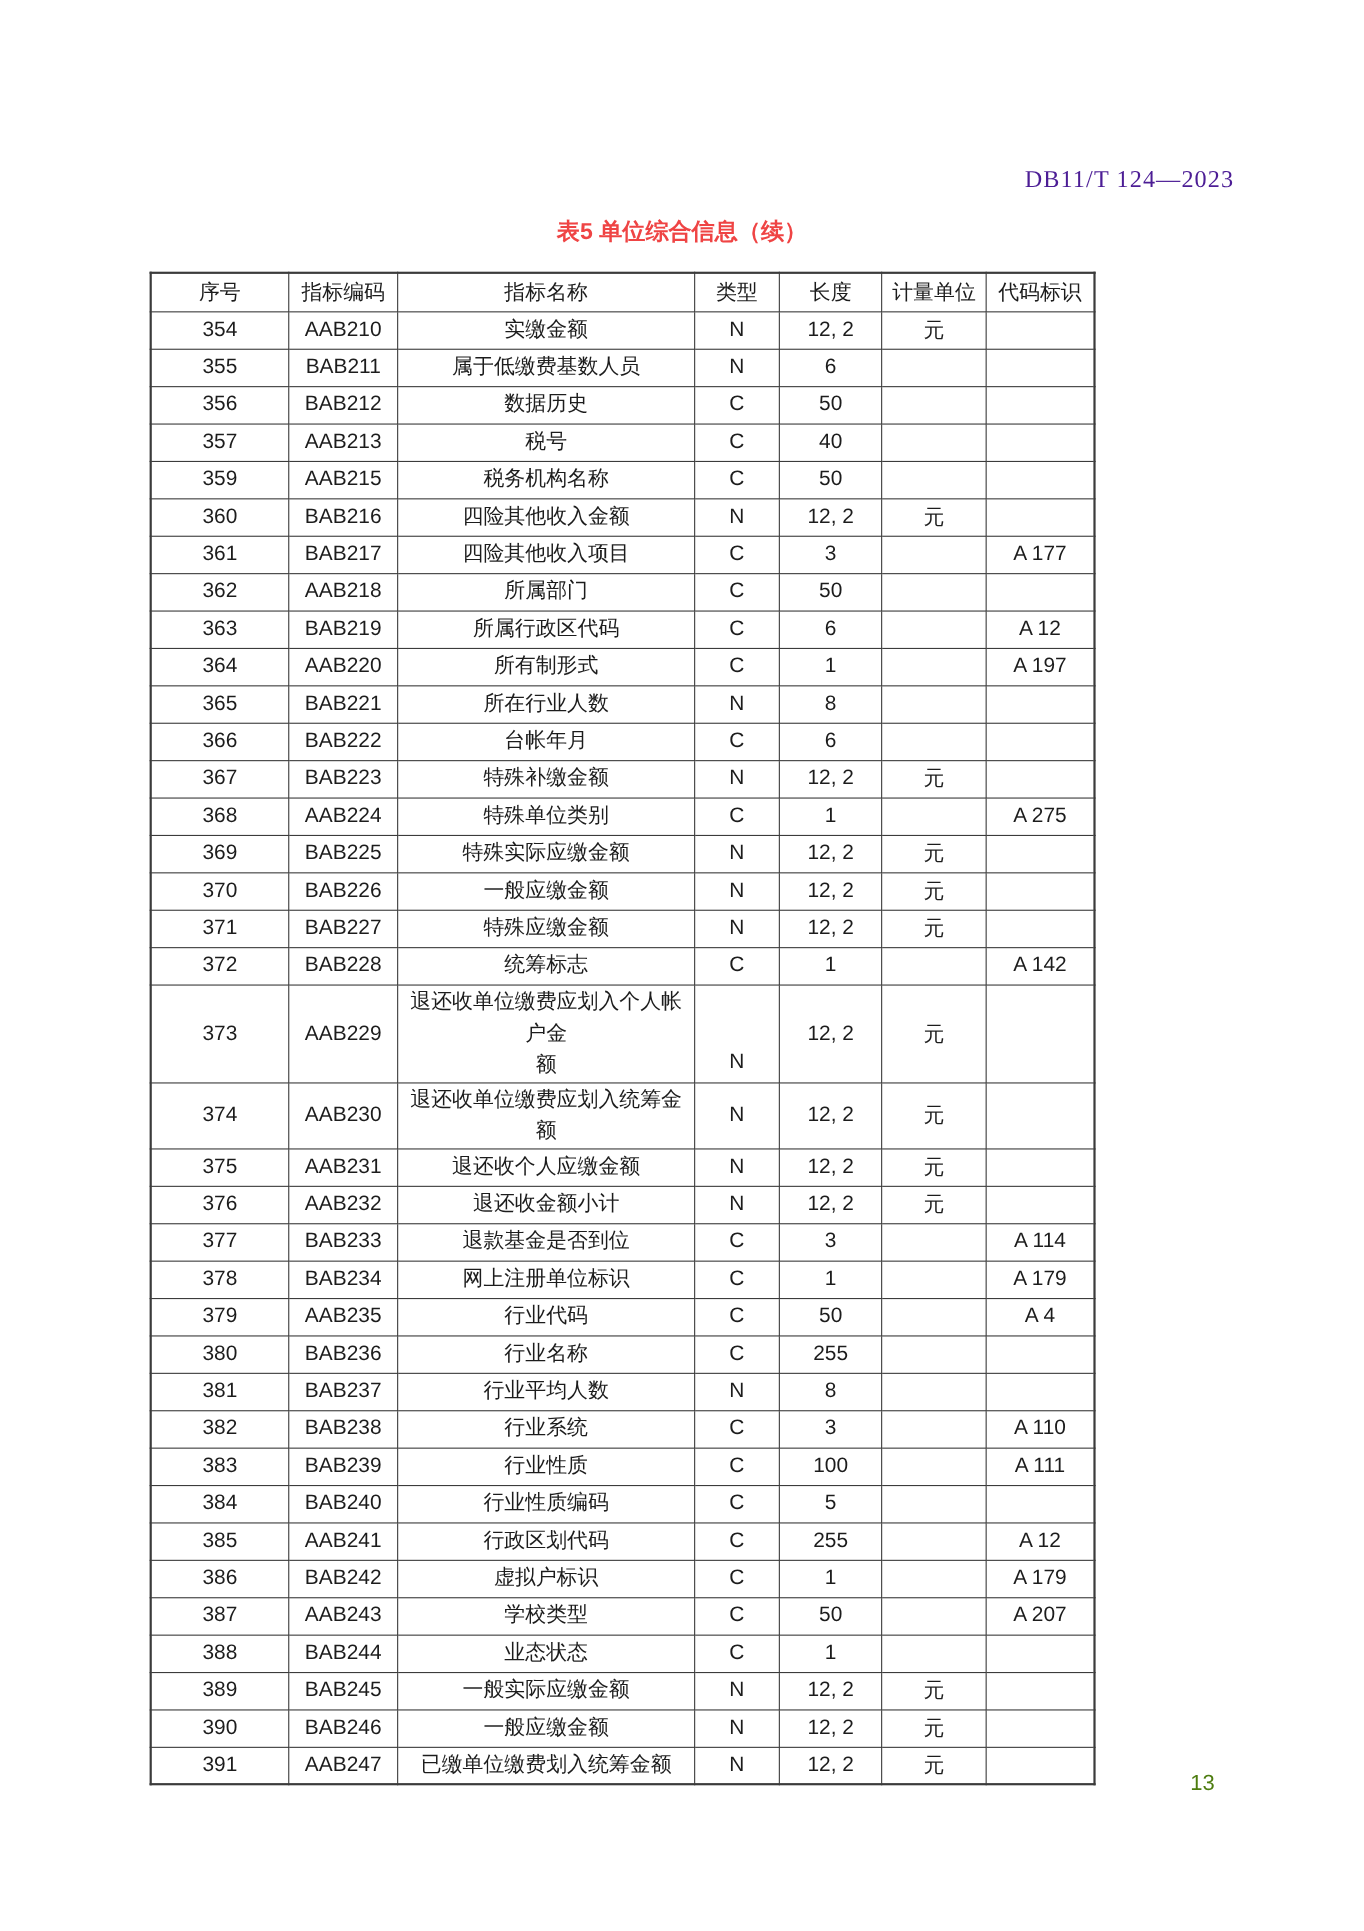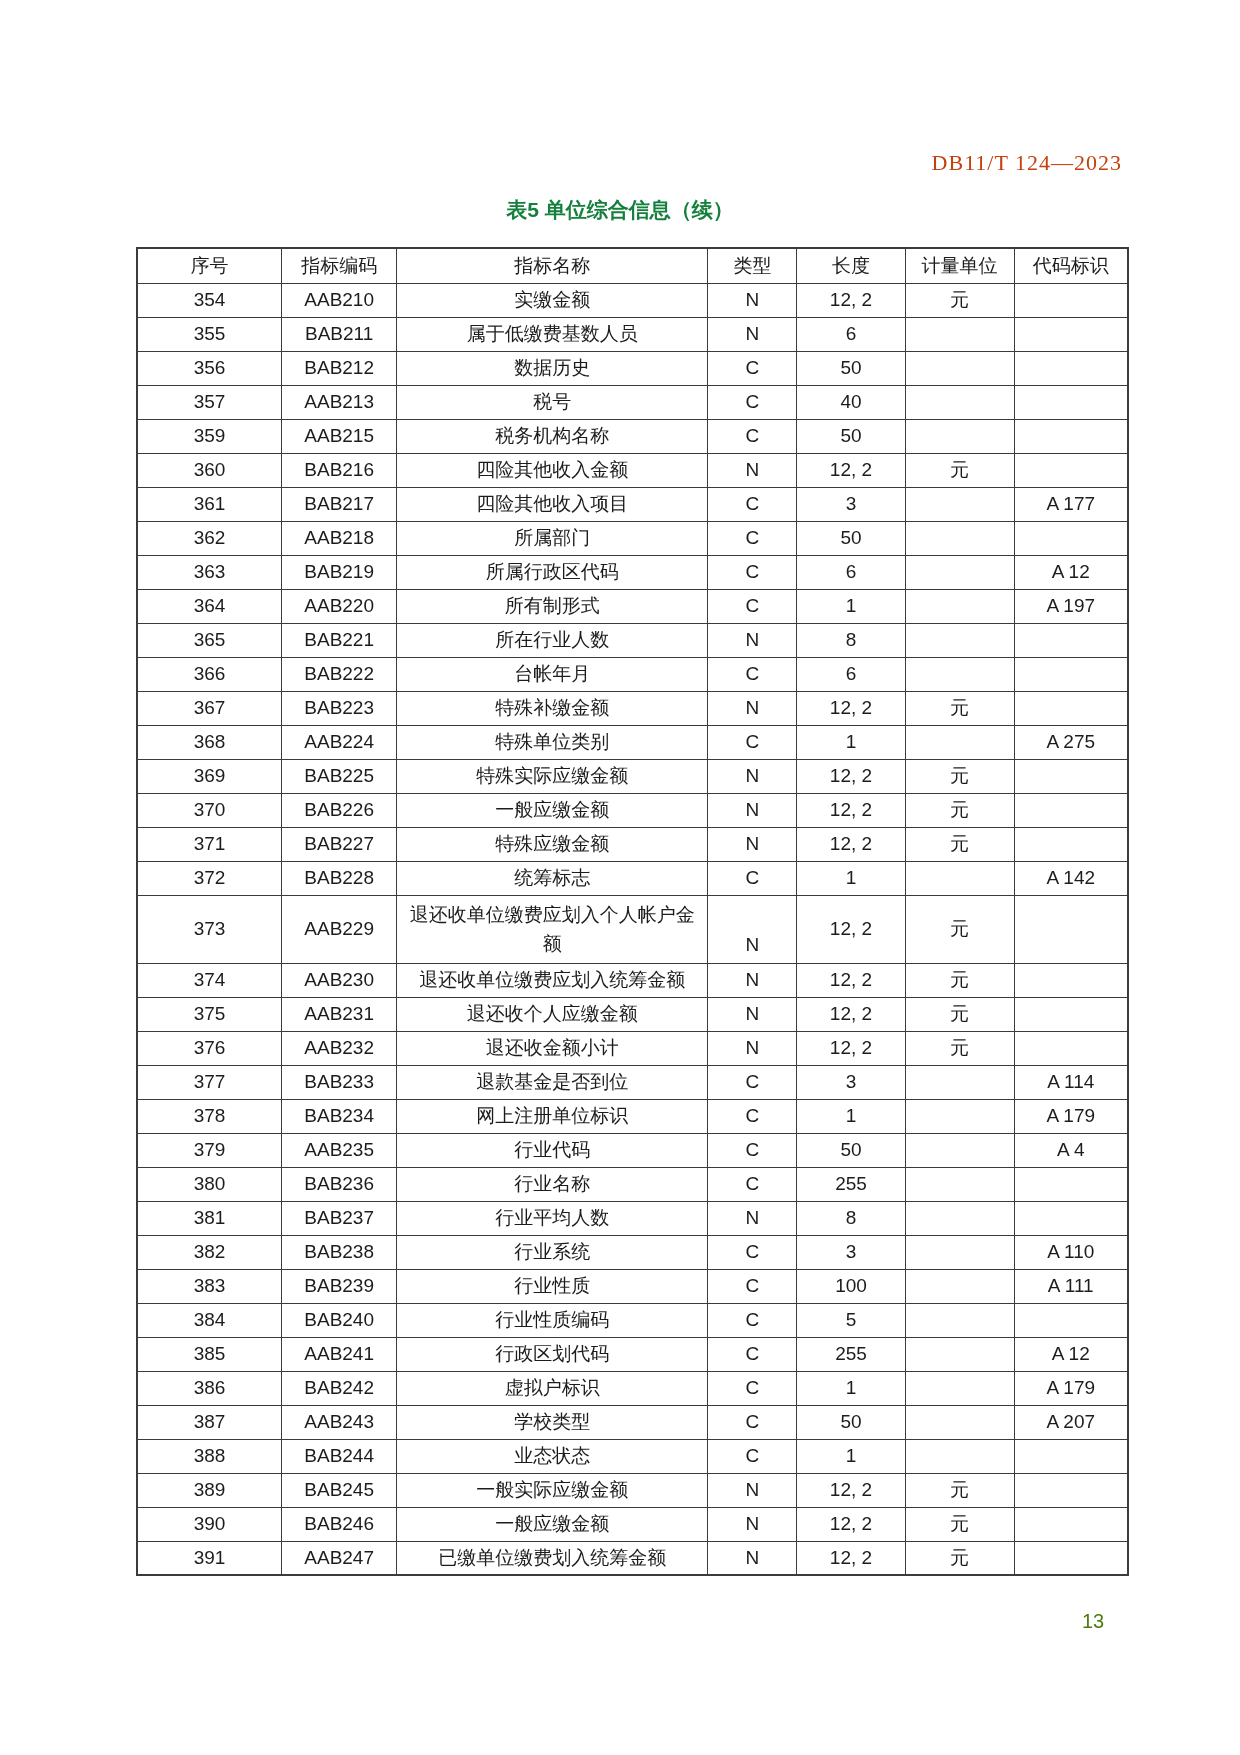--- a/index.html
+++ b/index.html
@@ -9,36 +9,36 @@
     color: #1c1c1c;
     font-family: "Liberation Serif", serif;
     position: relative;
   }
   .doc-code {
     position: absolute;
     top: 150px; right: 118px;
     font-size: 22px;
     letter-spacing: 1px;
     font-family: "Liberation Serif", serif;
-    color: #c2410c;
+    color: #4c1d95;
   }
   .table-title {
     position: absolute;
     top: 196px; left: 0;
     width: 1240px;
     text-align: center;
     font-size: 21px;
     font-weight: bold;
     font-family: "Liberation Sans", sans-serif;
-    color: #15803d;
+    color: #ef4444;
   }
   table.indicator-table {
     position: absolute;
     left: 136px; top: 247px;
-    width: 993px;
+    width: 860px;
     border-collapse: collapse;
     table-layout: fixed;
     border: 2px solid #3b3b3b;
   }
   .indicator-table th, .indicator-table td {
     border: 1px solid #3b3b3b;
     text-align: center;
     vertical-align: middle;
     padding: 0 4px;
     overflow: hidden;

